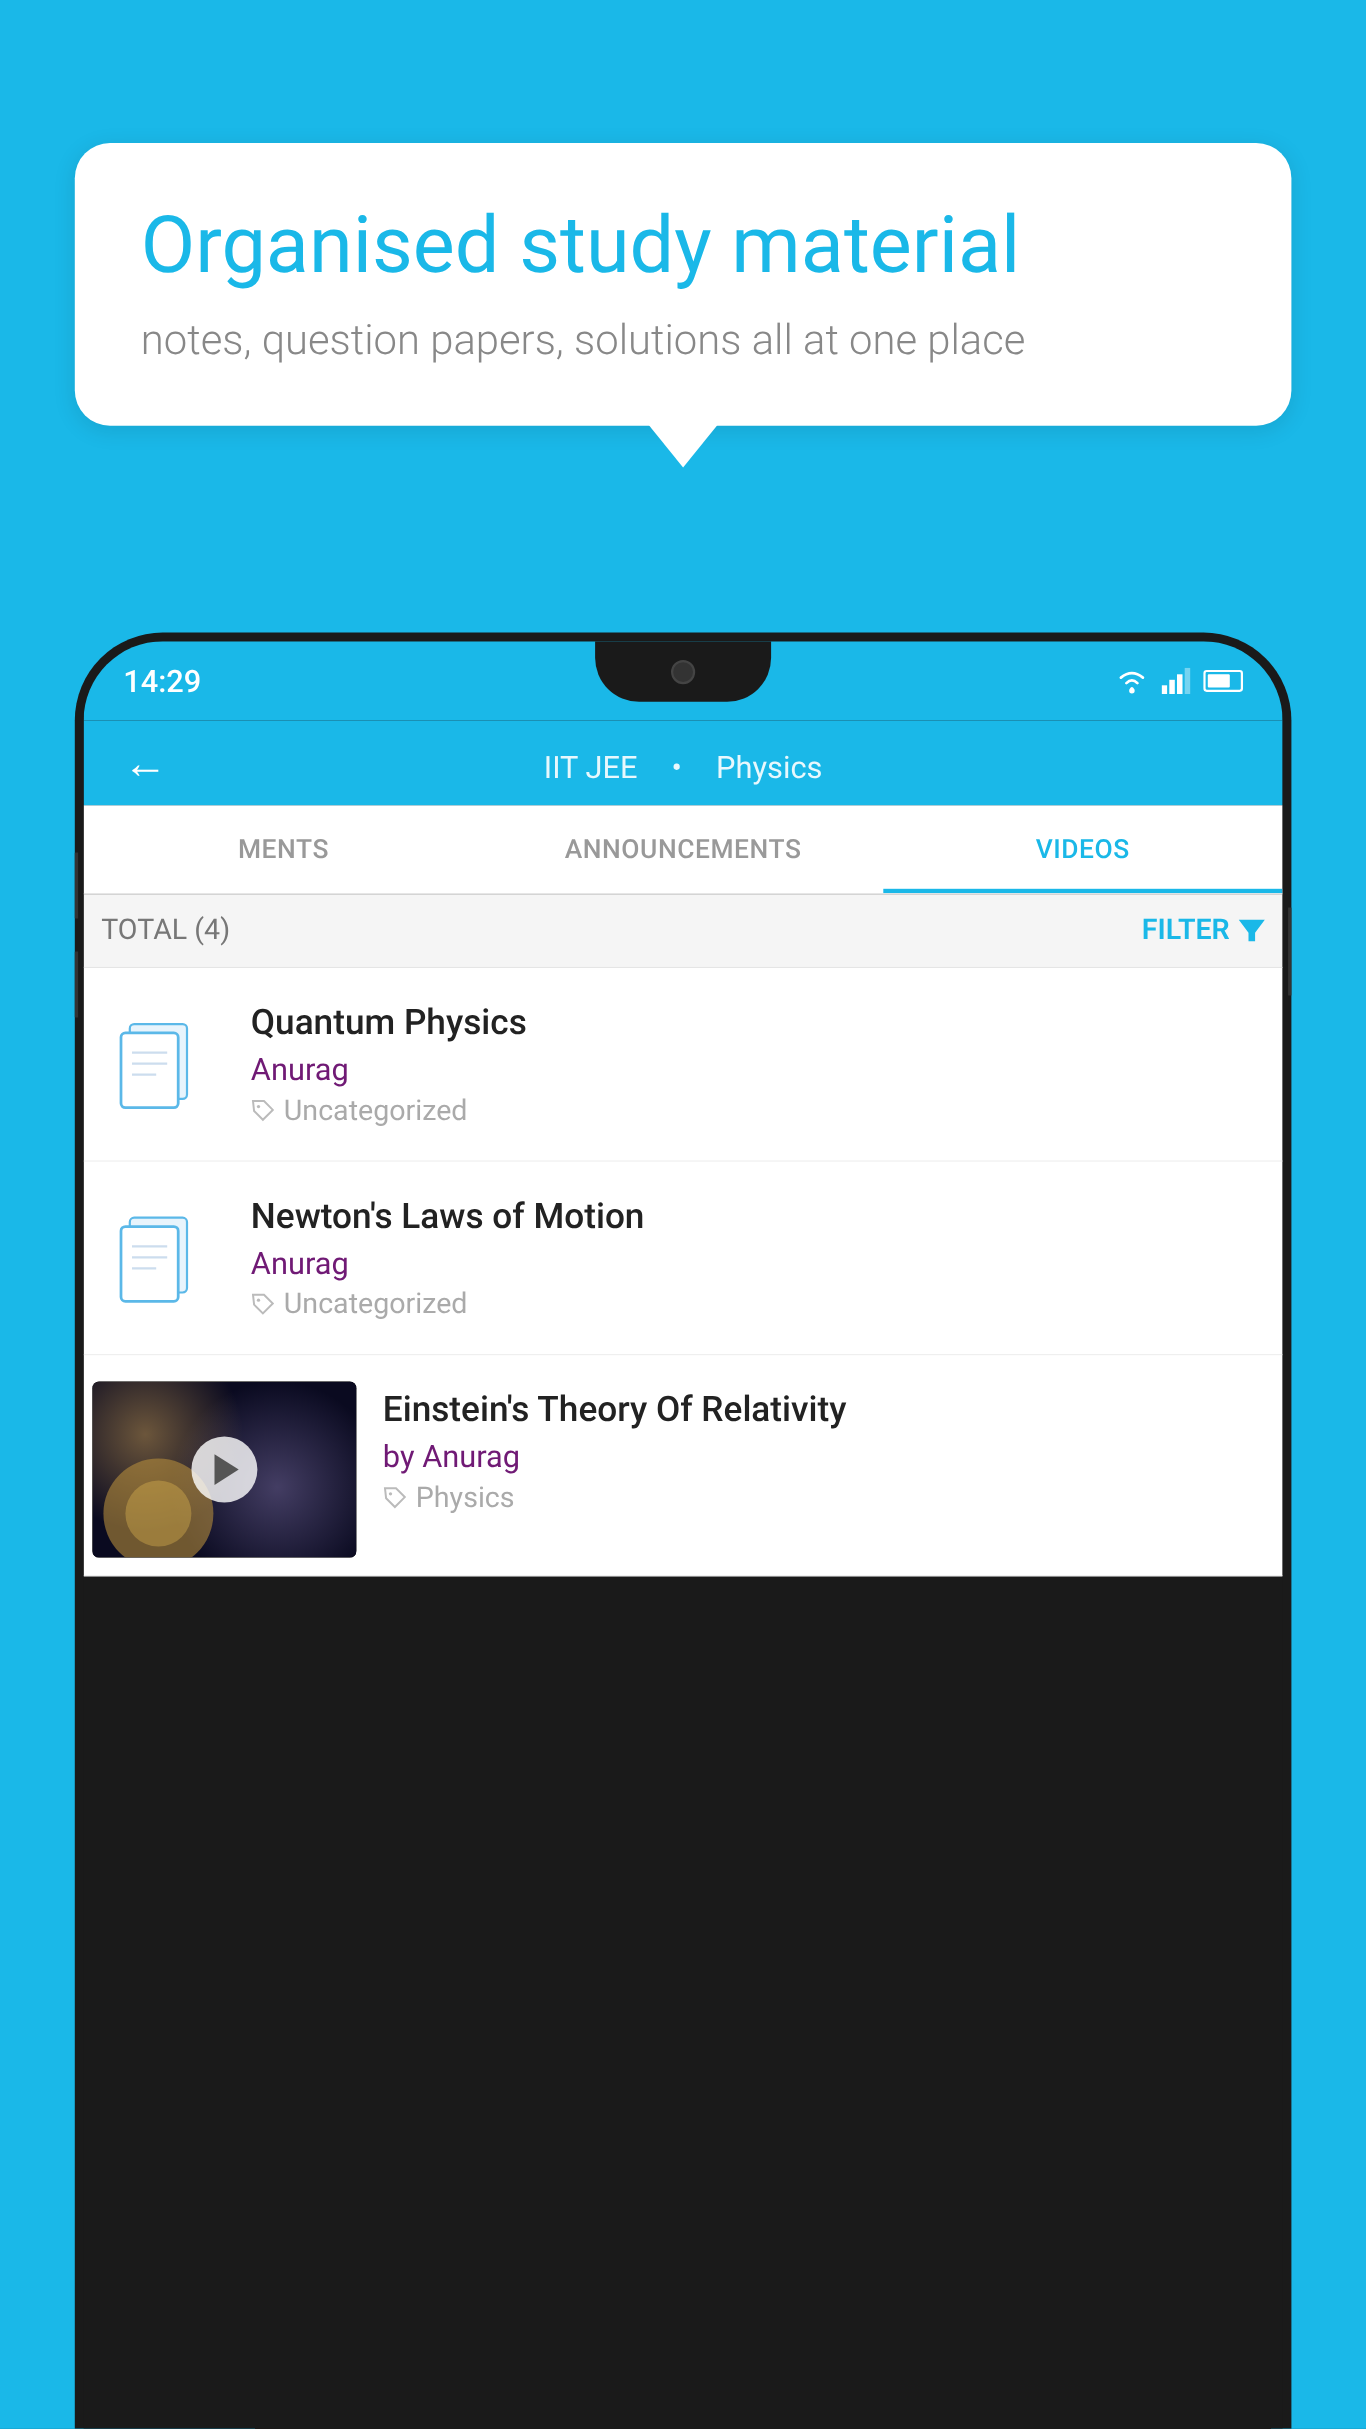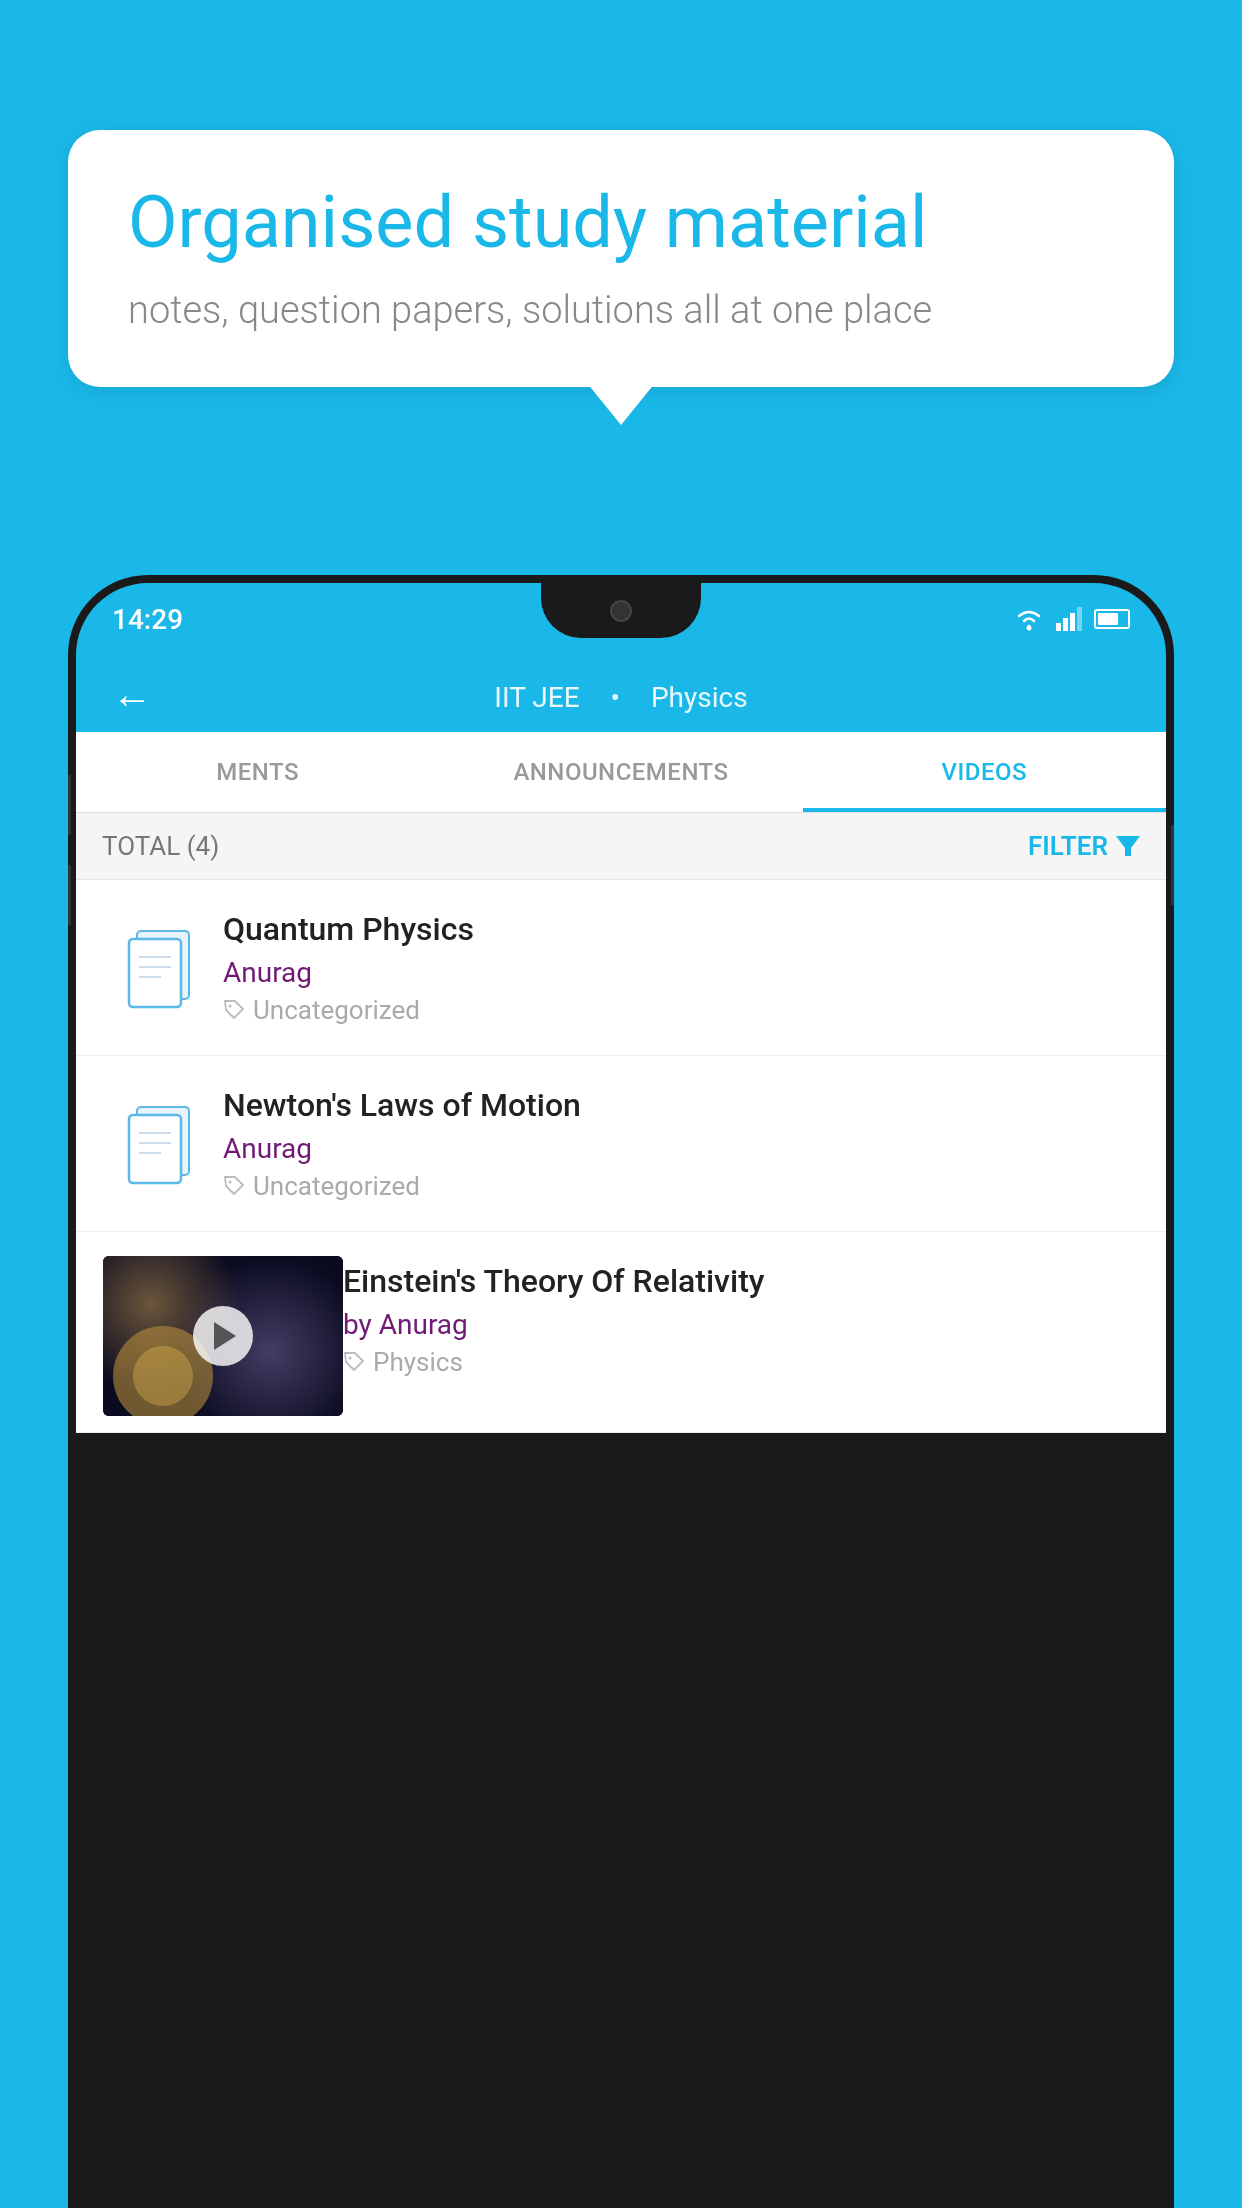--- a/index.html
+++ b/index.html
@@ -235,21 +235,21 @@
       color: #bbb;
       font-size: 32px;
     }
 
     
     .filter-bar {
       background: #f5f5f5;
       display: flex;
       align-items: center;
       justify-content: space-between;
-      padding: 18px 26px;
+      padding: 18px 16px;
       border-bottom: 1px solid #e5e5e5;
     }
 
     .total-count {
       color: #777;
       font-size: 26px;
       font-weight: 400;
     }
 
     .filter-btn {
@@ -262,22 +262,23 @@
     }
 
     
     .video-list {
       background: white;
     }
 
     .video-item {
       display: flex;
       align-items: center;
-      padding: 30px 27px;
+      padding: 30px 8px;
       border-bottom: 1px solid #eeeeee;
+      gap: 24px;
     }
 
     .video-thumb-placeholder {
       width: 120px;
       height: 100px;
       flex-shrink: 0;
       display: flex;
       align-items: center;
       justify-content: center;
     }

